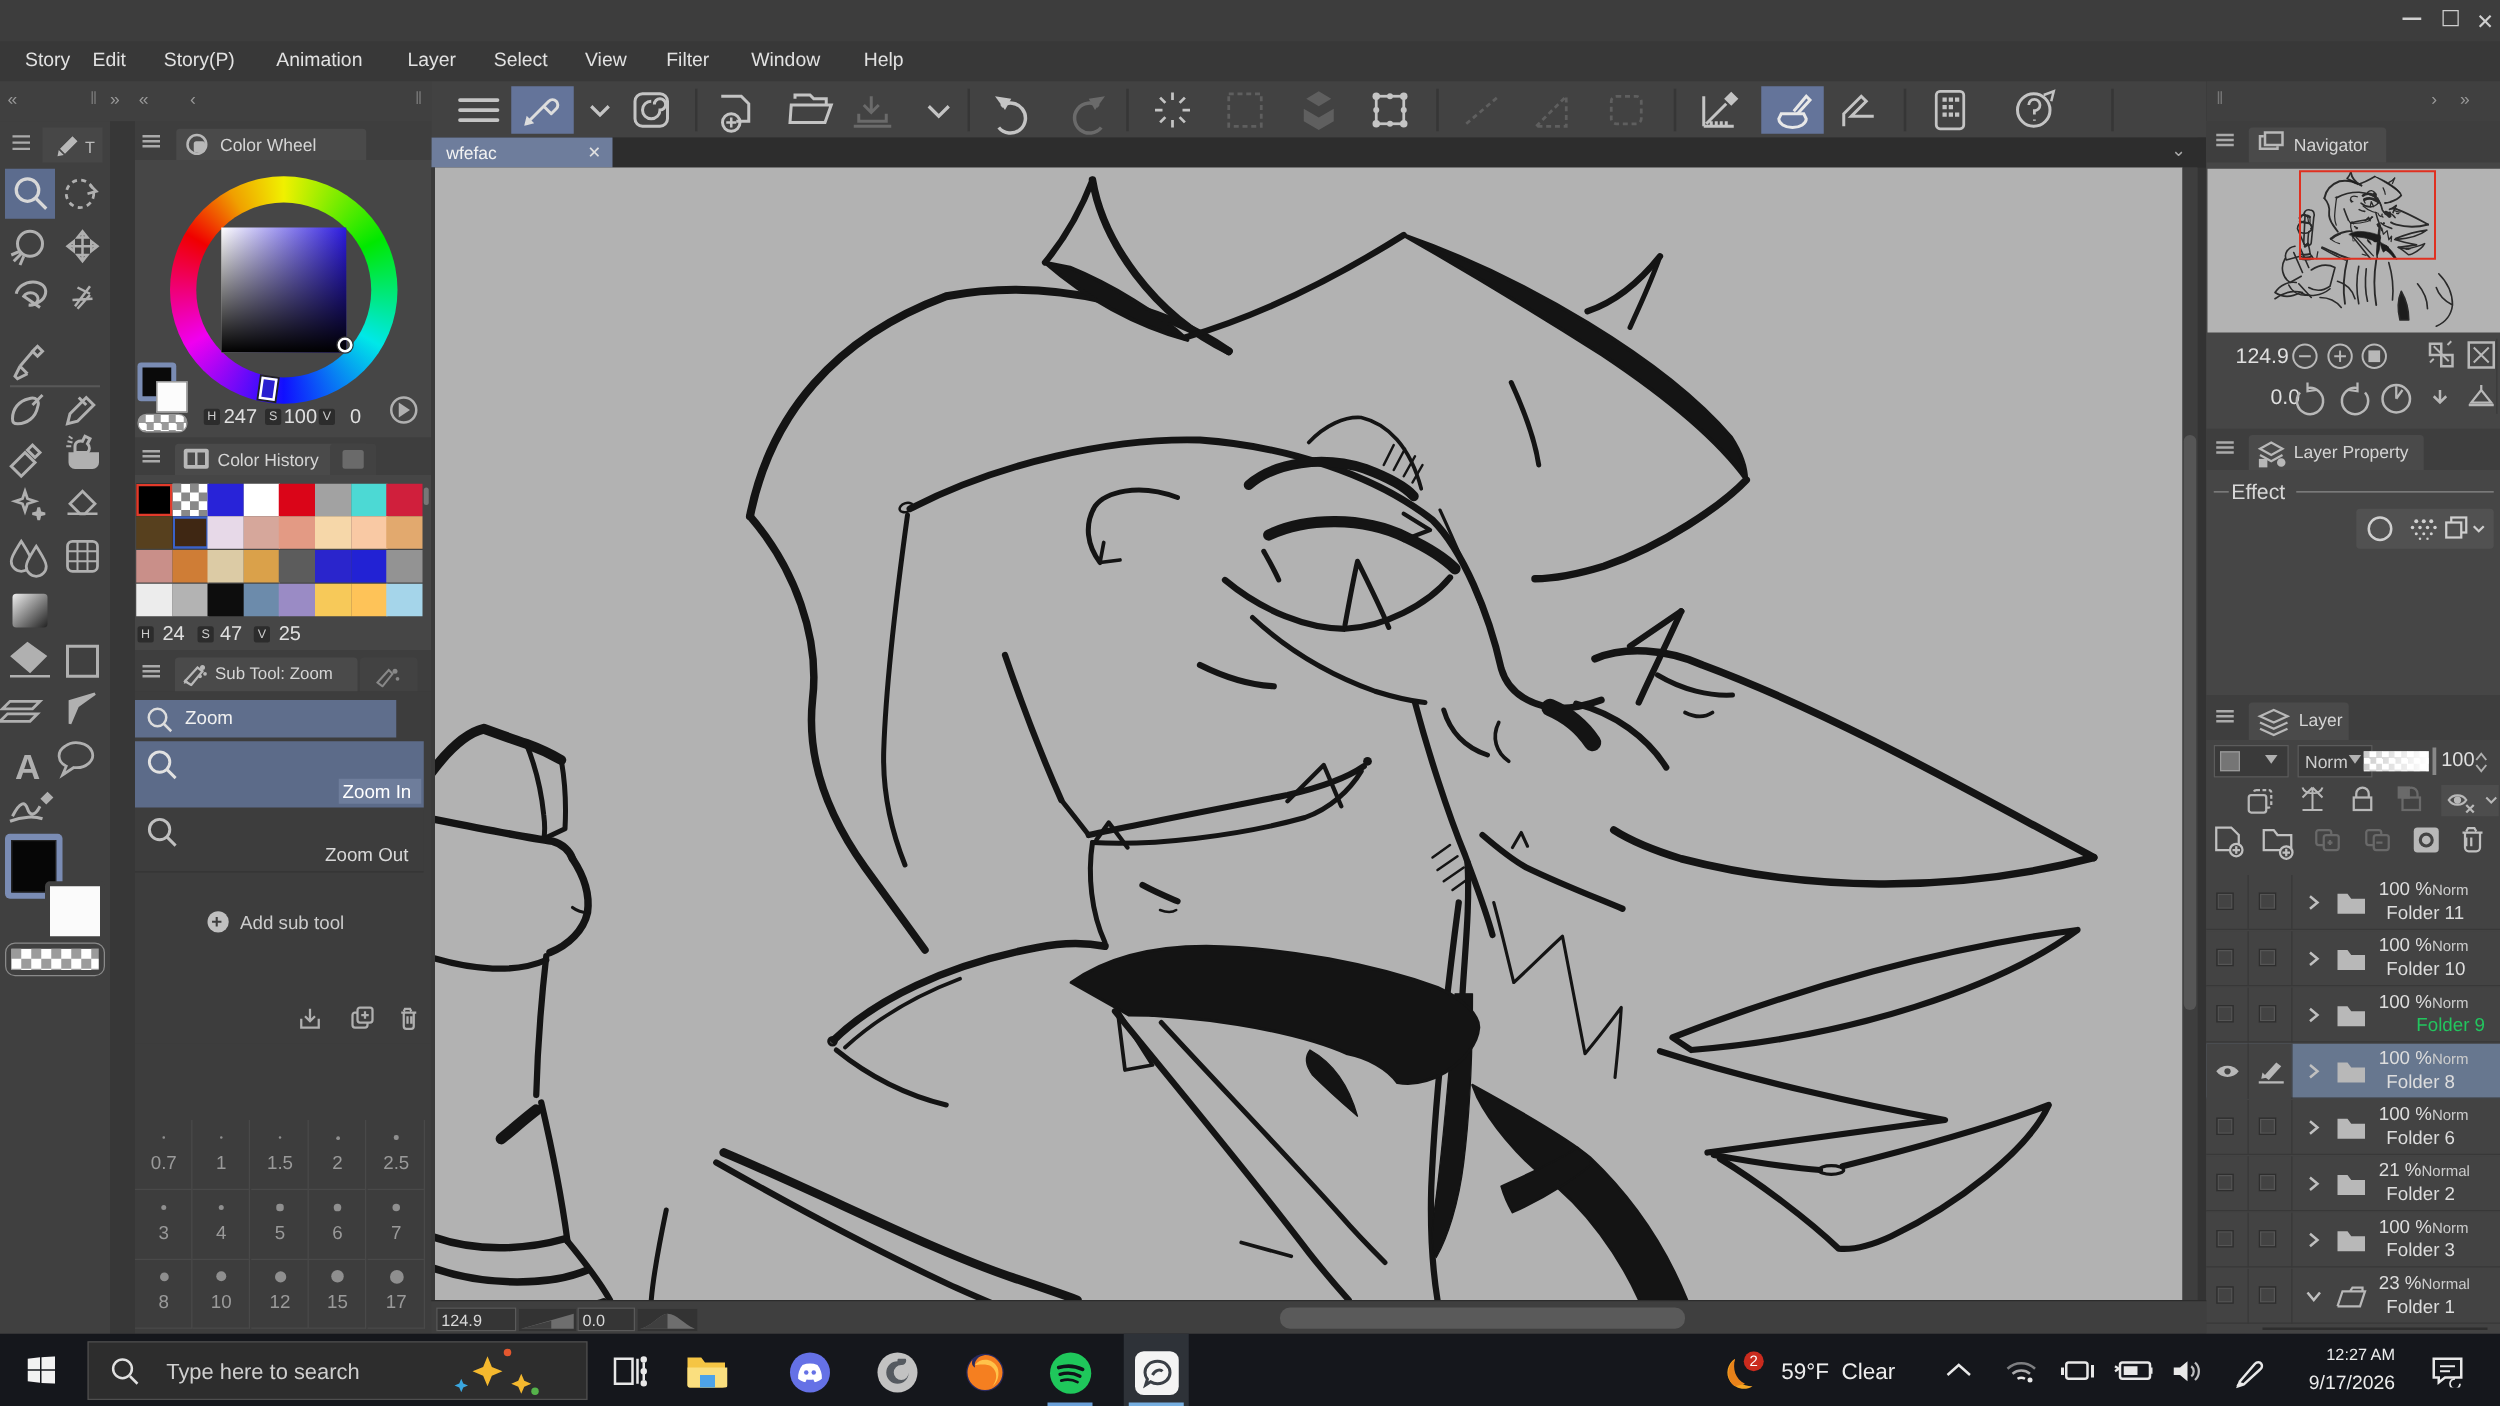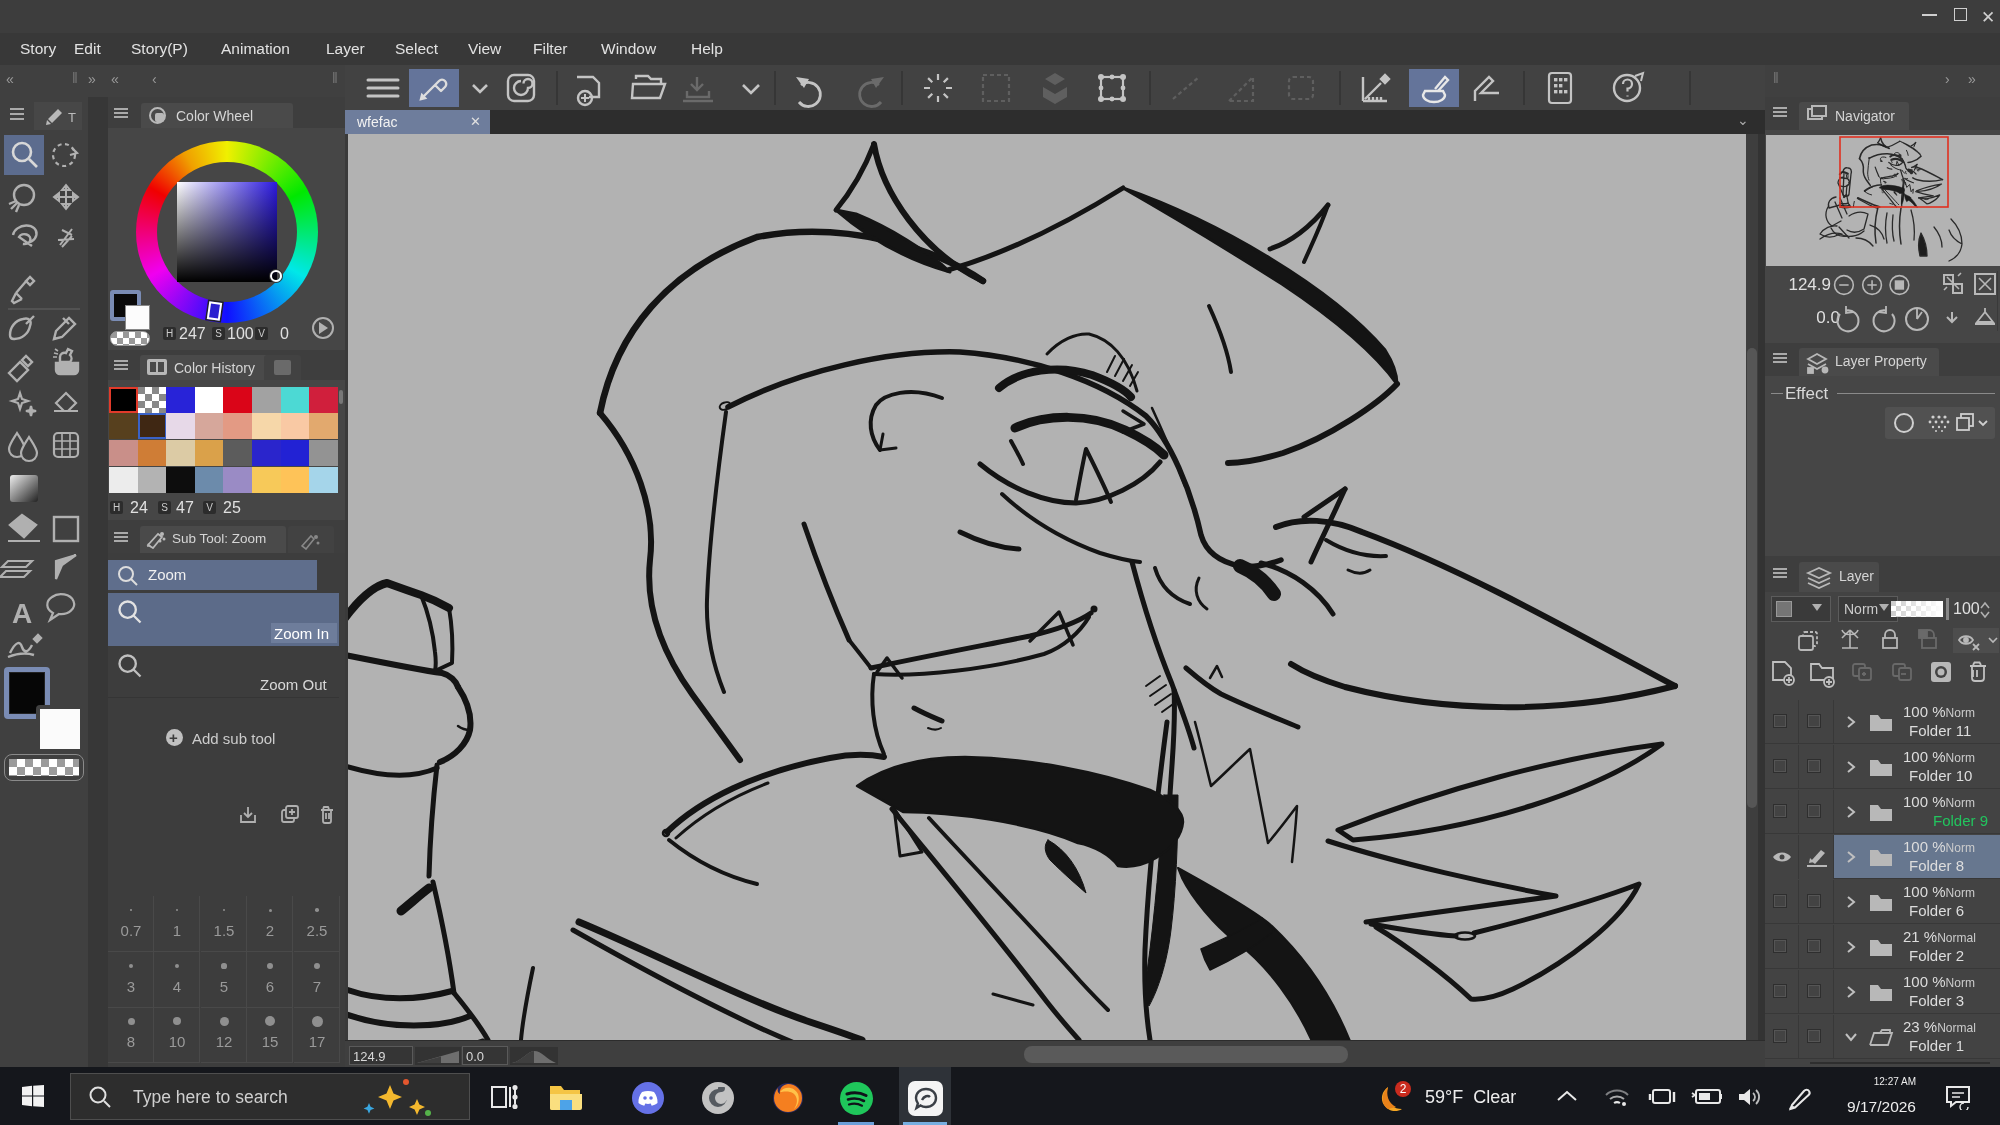--- a/index.html
+++ b/index.html
@@ -1088,20 +1088,20 @@
   <polygon points="3,9 8,9 14,4 14,20 8,15 3,15" fill="#e8e8e8"></polygon>
   <g stroke="#e8e8e8" stroke-width="1.8" fill="none" opacity="0.8">
           <path d="M17 8 a5 5 0 0 1 0 8"></path>
           <path d="M20 5 a9.5 9.5 0 0 1 0 14"></path>
         </g>
  </svg>
  <svg class="abs" style="left:1786px;top:18px;" width="28" height="26" viewBox="0 0 28 26">
   <path d="M6 20 l12 -14 c1.4 -1.6 4 -1.6 5 0 c1 1.4 0.6 3.4 -1 4.6 l-13 12 l-4.5 1.4 z" stroke="#e8e8e8" stroke-width="2" fill="none"></path>
   <path d="M4 24 c1 -2 3 -2.4 4.4 -1.4" stroke="#e8e8e8" stroke-width="2" fill="none"></path>
  </svg>
- <div class="abs" style="left:1838px;top:9px;width:78px;text-align:right;font-size:10px;color:#ededed;">12:27 AM</div>
+ <div class="abs" style="left:1838px;top:9px;width:78px;text-align:right;font-size:13px;color:#ededed;">12:27 AM</div>
  <div class="abs" style="left:1838px;top:31px;width:78px;text-align:right;font-size:15.5px;color:#ededed;">9/17/2026</div>
  <svg class="abs" style="left:1944px;top:17px;" width="28" height="26" viewBox="0 0 28 26">
   <path d="M3 3 h22 v15 h-13 l-5 4 v-4 h-4 z" fill="none" stroke="#e8e8e8" stroke-width="2"></path>
   <path d="M8 9 h12 M8 13 h8" stroke="#e8e8e8" stroke-width="1.6"></path>
   <path d="M20 19 a4 4 0 1 0 4 4" stroke="#e8e8e8" stroke-width="1.4" fill="none"></path>
  </svg>
 </div>
 </div>
 </body></html>

